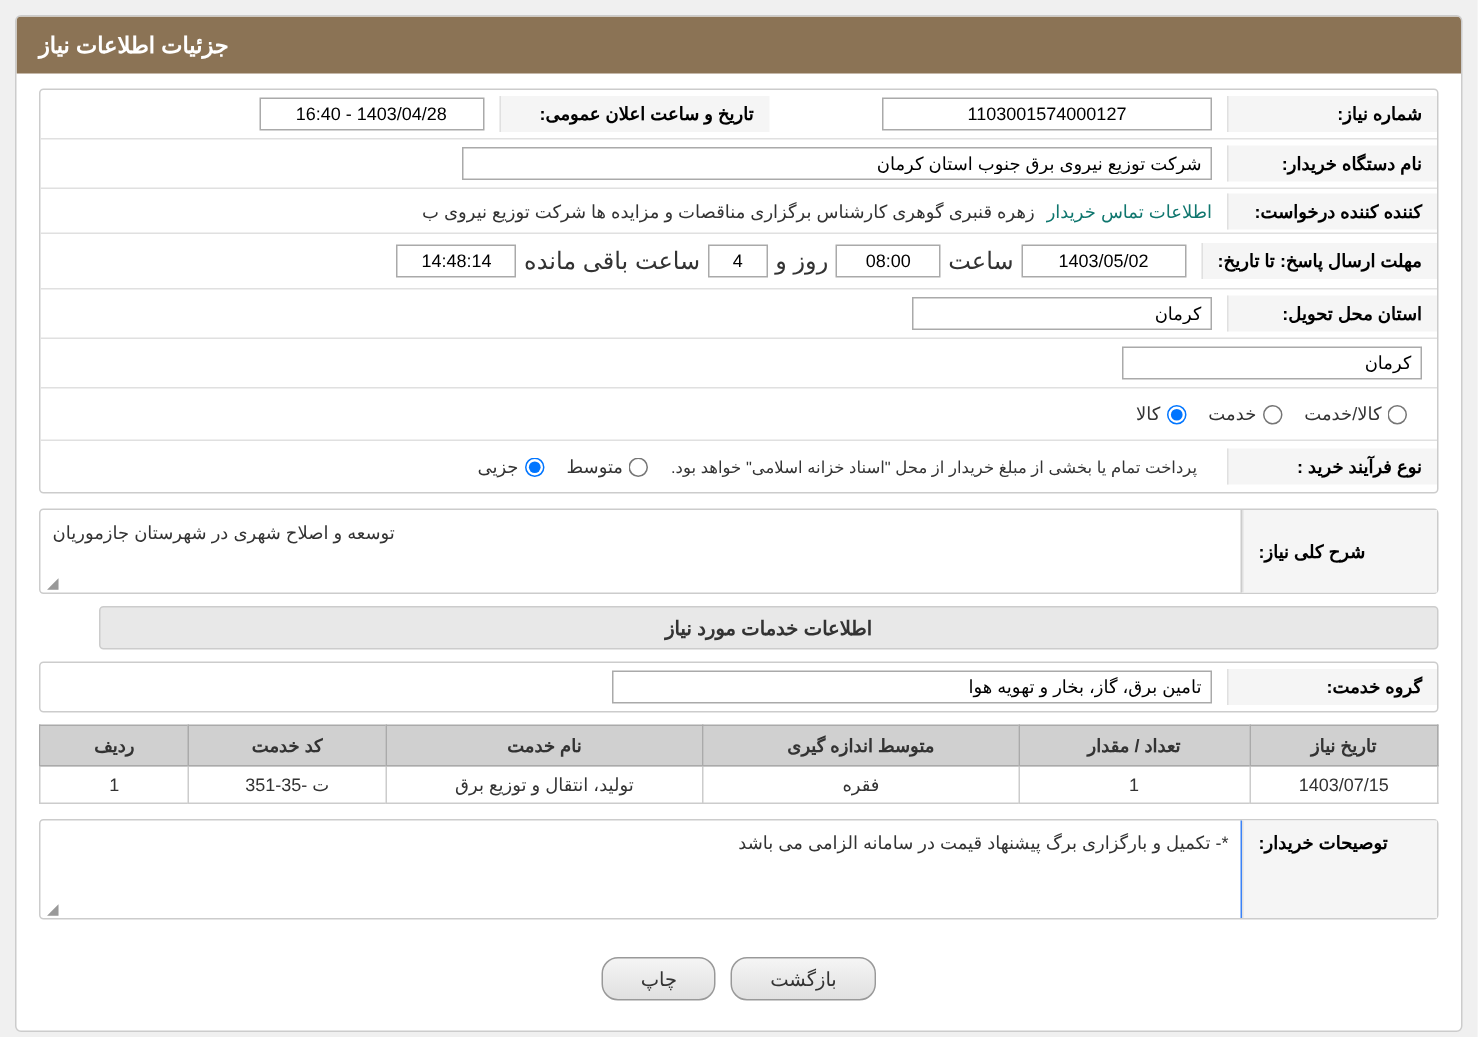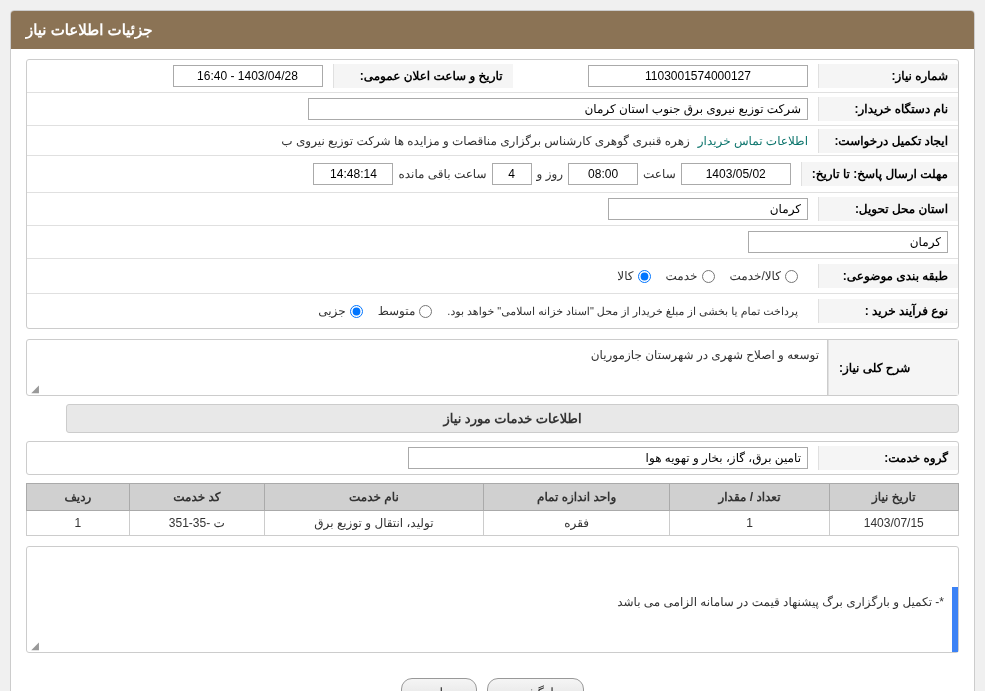--- a/index.html
+++ b/index.html
@@ -82,21 +82,21 @@
       cursor: pointer;
     }
     .date-time-row {
       display: flex;
       align-items: center;
       gap: 5px;
       flex: 1;
       padding: 4px 8px;
     }
     .small-label {
-      font-size: 12px;
+      font-size: 16px;
       white-space: nowrap;
     }
     .radio-group {
       display: flex;
       align-items: center;
       gap: 15px;
       padding: 5px 10px;
     }
     .radio-item {
       display: flex;
@@ -115,21 +115,21 @@
       margin-bottom: 8px;
       margin-top: 8px;
       margin-left: 40px;
     }
     .description-area {
       border: 1px solid #ccc;
       border-radius: 3px;
       min-height: 60px;
       display: flex;
       align-items: flex-start;
-      justify-content: flex-start;
+      justify-content: flex-end;
       padding: 8px;
       font-size: 12px;
       color: #333;
       text-align: right;
       position: relative;
     }
     .resize-handle {
       position: absolute;
       bottom: 2px;
       left: 2px;
@@ -217,21 +217,21 @@
         </div>
 
         <div class="info-row">
           <div class="info-label">نام دستگاه خریدار:</div>
           <div class="info-value">
             <input type="text" class="input-field" value="شرکت توزیع نیروی برق جنوب استان کرمان" readonly="" style="width: 500px; text-align: right;">
           </div>
         </div>
 
         <div class="info-row">
-          <div class="info-label">ایجاد تکمیل درخواست:</div>
+          <div class="info-label">کننده کننده درخواست:</div>
           <div class="info-value" style="display:flex; align-items:center; gap:8px;">
             <a href="#" class="blue-link">اطلاعات تماس خریدار</a>
             <span>زهره قنبری گوهری کارشناس برگزاری مناقصات و مزایده ها شرکت توزیع نیروی ب</span>
           </div>
         </div>
 
         <div class="info-row">
           <div class="info-label" style="min-width:140px;">مهلت ارسال پاسخ: تا تاریخ:</div>
           <div class="info-value">
             <div class="date-time-row" style="padding:2px 0;">
@@ -253,21 +253,20 @@
           </div>
         </div>
 
         <div class="info-row">
           <div class="info-value">
             <input type="text" class="input-field" value="کرمان" readonly="" style="width: 200px; text-align: right;">
           </div>
         </div>
 
         <div class="info-row">
-          <div class="info-label">طبقه بندی موضوعی:</div>
           <div class="info-value">
             <div class="radio-group">
               <label class="radio-item">
                 <input type="radio" name="category" style="">
                 <span>کالا/خدمت</span>
               </label>
               <label class="radio-item">
                 <input type="radio" name="category" style="">
                 <span>خدمت</span>
               </label>
@@ -314,41 +313,42 @@
           <input type="text" class="input-field" value="تامین برق، گاز، بخار و تهویه هوا" readonly="" style="width: 400px; text-align: right;">
         </div>
       </div>
 
       <div style="margin-bottom:10px;">
         <table class="services-table">
           <thead>
             <tr>
               <th>تاریخ نیاز</th>
               <th>تعداد / مقدار</th>
-              <th>واحد اندازه تمام</th>
+              <th>متوسط اندازه گیری</th>
               <th>نام خدمت</th>
               <th>کد خدمت</th>
               <th>ردیف</th>
             </tr>
           </thead>
           <tbody id="services-tbody">
           <tr>
     <td>1403/07/15</td>
     <td>1</td>
     <td>فقره</td>
     <td>تولید، انتقال و توزیع برق</td>
     <td>ت -35-351</td>
     <td>1</td>
   </tr>
             </tbody>
         </table>
       </div>
 
       <div class="info-row" style="border:1px solid #ccc; border-radius:3px; margin-bottom:10px;">
-        <div class="buyer-notes" style="flex:1; border:none; border-right:6px solid #3b82f6; border-radius:0; min-height:65px;margin-top:40px;">
+        <div class="info-label" style="align-self:stretch; display:flex; align-items:flex-start; justify-content:flex-end; padding:8px 10px; min-width:130px;">توصیحات خریدار:</div>
+        <div class="buyer-notes" style="flex:1; border:none; border-right:1px solid #3b82f6; border-radius:0; min-height:65px;">
           <span>*- تکمیل و بارگزاری برگ پیشنهاد قیمت در سامانه الزامی می باشد</span>
           <span class="resize-handle">◢</span>
         </div>
       </div>
 
       <div class="buttons-row">
         <button class="btn btn-back">بازگشت</button>
         <button class="btn btn-print">چاپ</button>
       </div>
 

